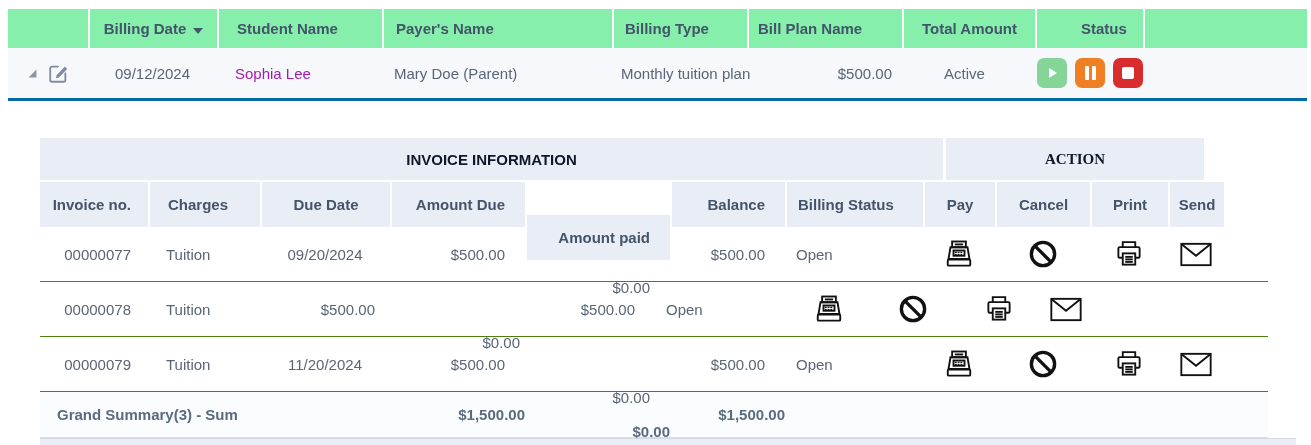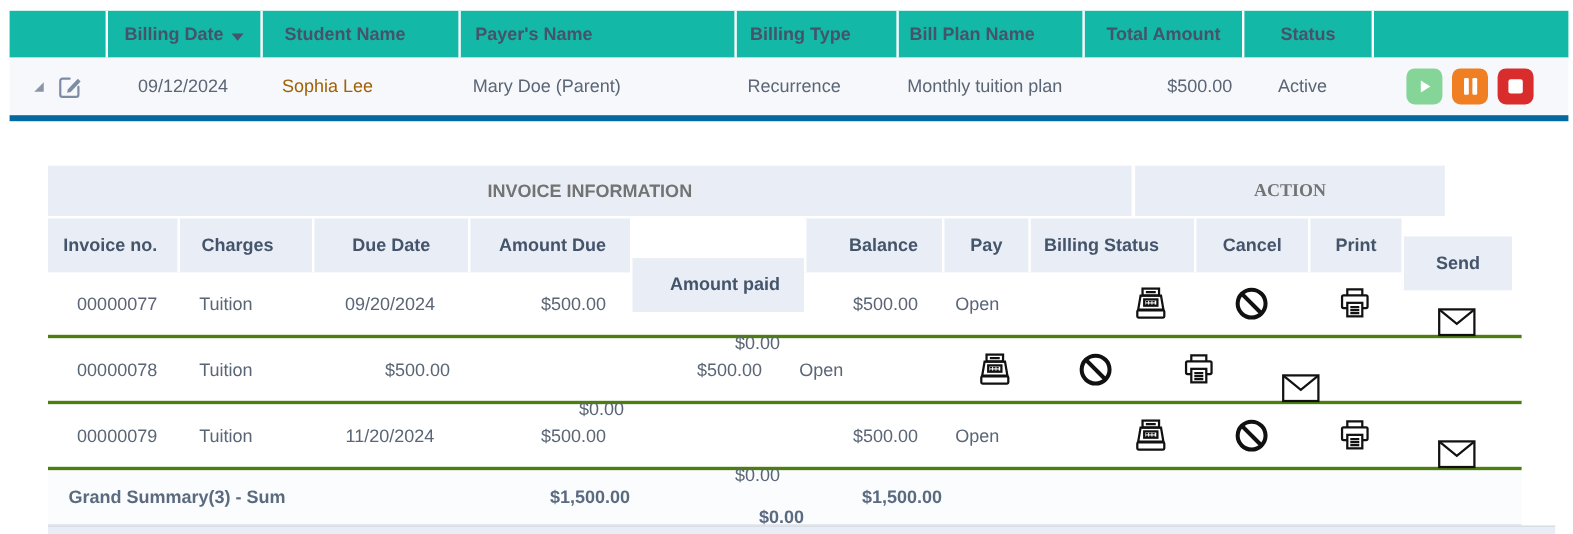--- a/index.html
+++ b/index.html
@@ -6,94 +6,94 @@
   html,body { margin:0; padding:0; }
   body {
     width:1311px; height:445px; overflow:hidden;
     background:#ffffff;
     font-family:"Liberation Sans", sans-serif;
     font-size:15px; color:#5a6575;
   }
 
   
   .outer { margin:9px 0 0 8px; width:1299px; }
-  .o-header { display:flex; height:39px; background:#14b8a6; }
+  .o-header { display:flex; height:39px; background:#86efac; }
   .o-header .cell {
     height:100%; display:flex; align-items:center;
     font-weight:bold; color:#44546a; border-left:2px solid #ffffff;
   }
   .o-header .cell:first-child { border-left:none; }
   .o-row {
     display:flex; height:53px; background:#f6f8fc;
-    border-bottom:5px solid #0369a1;
+    border-bottom:3px solid #0369a1;
     align-items:flex-end;
   }
   .o-row .cell { height:100%; display:flex; align-items:center; }
 
   .c0 { width:80px;  justify-content:center; gap:10px; }
   .c1 { width:129px; justify-content:center; }
   .c2 { width:165px; justify-content:flex-start; padding-left:18px; }
   .c3 { width:230px; justify-content:flex-start; padding-left:12px; }
   .c4 { width:135px; justify-content:flex-start; padding-left:11px; }
   .c5 { width:155px; justify-content:flex-start; padding-left:9px; }
   .c6 { width:133px; }
   .c6.hd { justify-content:center; }
   .c6.bd { justify-content:flex-end; padding-right:8px; }
-  .c7 { width:108px; justify-content:flex-start; padding-left:30px; }
+  .c7 { width:108px; justify-content:flex-start; padding-left:44px; }
   .c8 { width:164px; justify-content:center; gap:8px; }
 
   .sort-arrow {
     width:0; height:0; margin-left:7px; transform:translateY(2px);
     border-left:5px solid transparent; border-right:5px solid transparent;
     border-top:6px solid #44546a;
   }
-  .link { color:#a16207; text-decoration:none; cursor:pointer; }
+  .link { color:#a21caf; text-decoration:none; cursor:pointer; }
 
   .sq-btn {
     width:30px; height:30px; border:none; border-radius:7px;
     display:flex; align-items:center; justify-content:center;
     cursor:pointer; padding:0;
   }
   .sq-btn.play  { background:#85d598; }
   .sq-btn.pause { background:#ef7f22; }
   .sq-btn.stop  { background:#d92c2c; }
   .pause-bars { display:flex; gap:3px; }
   .pause-bars i { display:block; width:4px; height:14px; background:#fff; border-radius:1px; }
   .stop-square { width:12px; height:12px; background:#fff; border-radius:2px; }
 
   
   .inner { margin:37px 0 0 40px; width:1228px; }
   .g-row { display:flex; height:42px; }
   .g-cell {
     background:#e9eef6; display:flex; align-items:center; justify-content:center;
-    font-weight:bold; color:#737373;
+    font-weight:bold; color:#0f172a;
   }
   .g-info { width:903px; }
   .g-action { width:258px; margin-left:3px;font-family:Liberation Serif, serif; }
   .h-row { display:flex; height:45px; margin-top:2px; }
   .h-cell {
     background:#e9eef6; display:flex; align-items:center;
     font-weight:bold; color:#44546a; border-left:2px solid #ffffff; height:100%;
   }
   .h-row .h-cell:first-child { border-left:none; }
 
-  .b-row { display:flex; height:55px; background:#ffffff; border-bottom:3px solid #4d7c0f;text-align:right; }
+  .b-row { display:flex; height:55px; background:#ffffff; border-bottom:1px solid #4d7c0f;text-align:right; }
   .b-row .cell { display:flex; align-items:center; height:100%; }
 
   .ic0 { width:108px; justify-content:flex-end; padding-right:17px; }
   .ic1 { width:112px; justify-content:flex-start; padding-left:18px; }
   .ic2 { width:130px; justify-content:center; }
   .ic3 { width:135px; justify-content:flex-end; padding-right:20px; }
   .ic4 { width:145px; justify-content:flex-end; padding-right:20px;margin-top:33px; }
   .ic5 { width:115px; justify-content:flex-end; padding-right:20px; }
   .ic6 { width:138px; justify-content:flex-start; padding-left:11px; }
   .ic7 { width:72px;  justify-content:center; }
   .ic8 { width:95px;  justify-content:center; }
   .ic9 { width:78px;  justify-content:center; }
-  .ic10{ width:92px;  justify-content:center;margin-top:15px; }
+  .ic10{ width:56px;  justify-content:center; }
 
   .icon-btn { background:none; border:none; padding:0; cursor:pointer; display:flex; align-items:center; justify-content:center; }
 
   .sum-row {
     display:flex; height:46px; background:#fbfcfe;
     border-bottom:1px solid #d9dde4;
     font-weight:bold; color:#5a6b80; align-items:center;
   }
   .sum-label { width:370px; display:flex; align-items:center; padding-left:17px; height:100%; }
   .sum-fill { flex:1; }
@@ -148,23 +148,20 @@
     </div>
     <div class="cell c1">
       <span>09/12/2024</span>
     </div>
     <div class="cell c2">
       <a class="link">Sophia Lee</a>
     </div>
     <div class="cell c3">
       <span>Mary Doe (Parent)</span>
     </div>
-    <div class="cell c4">
-      <span>Recurrence</span>
-    </div>
     <div class="cell c5">
       <span>Monthly tuition plan</span>
     </div>
     <div class="cell c6 bd">
       <span>$500.00</span>
     </div>
     <div class="cell c7">
       <span>Active</span>
     </div>
     <div class="cell c8">
@@ -208,25 +205,25 @@
       </div>
     <div class="h-cell ic3">
         <span>Amount Due</span>
       </div>
     <div class="h-cell ic4">
         <span>Amount paid</span>
       </div>
     <div class="h-cell ic5">
         <span>Balance</span>
       </div>
+    <div class="h-cell ic6">
+        <span>Billing Status</span>
+      </div>
     <div class="h-cell ic7">
         <span>Pay</span>
-      </div>
-    <div class="h-cell ic6">
-        <span>Billing Status</span>
       </div>
     <div class="h-cell ic8">
         <span>Cancel</span>
       </div>
     <div class="h-cell ic9">
         <span>Print</span>
       </div>
     <div class="h-cell ic10">
         <span>Send</span>
       </div>

